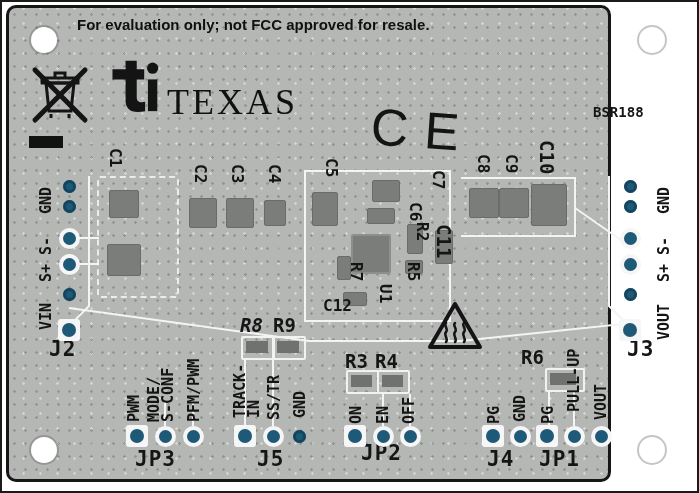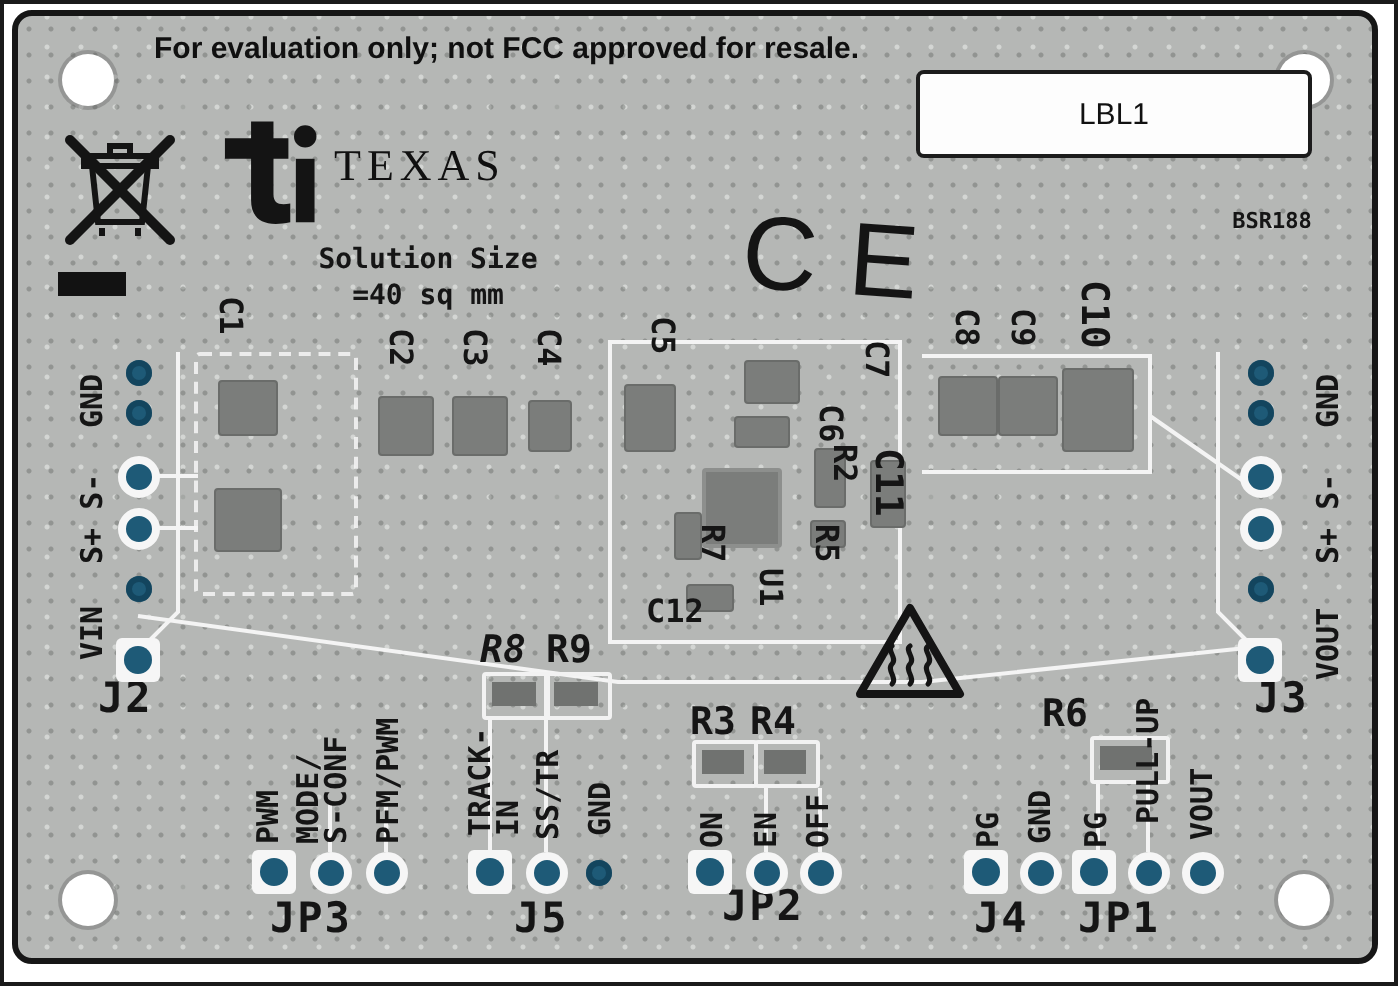--- a/index.html
+++ b/index.html
@@ -1,19 +1,19 @@
 <!DOCTYPE html>
 <html><head>
 <meta charset="utf-8">
 <style>
   html,body{margin:0;padding:0;}
   body{width:699px;height:493px;position:relative;background:#ffffff;overflow:hidden;
        font-family:"DejaVu Sans Mono",monospace;}
   .page-border{position:absolute;inset:0;border:2px solid #1a1a1a;pointer-events:none;}
-  .board{position:absolute;left:6px;top:5px;width:683px;height:477px;box-sizing:border-box;
+  .board{position:absolute;left:6px;top:5px;width:605px;height:477px;box-sizing:border-box;
          border:3px solid #161616;border-radius:10px;background-color:#b5b7b5;
          background-image:
            radial-gradient(circle,rgba(88,92,88,.38) 1px,transparent 1.5px),
            radial-gradient(circle,rgba(236,238,236,.55) 1px,transparent 1.5px);
          background-size:11px 13px,17px 15px;background-position:0 0,6px 8px;}
   .hole{position:absolute;width:26px;height:26px;border-radius:50%;background:#fff;
         box-shadow:0 0 0 2px rgba(90,90,90,.35);}
   .silk{color:#151515;font-family:"DejaVu Sans Mono",monospace;font-weight:bold;}
   .lbl{position:absolute;white-space:pre;line-height:0.95;font-size:16px;}
   .vdn{transform-origin:0 0;transform:rotate(90deg);}
@@ -25,22 +25,22 @@
           font-weight:bold;font-size:15px;color:#101010;}
   .lblbox{position:absolute;left:449px;top:27px;width:194px;height:40px;background:#fdfdfd;
           border:2px solid #1c1c1c;border-radius:4px;display:flex;align-items:center;
           justify-content:center;font-family:"Liberation Sans",sans-serif;font-size:15px;color:#111;}
   .blackbar{position:absolute;left:20px;top:128px;width:34px;height:12px;background:#121212;}
   .ti-word{position:absolute;font-family:"Liberation Serif",serif;color:#101010;}
   .solsize{position:absolute;left:146px;top:113px;width:118px;text-align:center;
            font-size:14px;line-height:1.3;}
   .ce{position:absolute;left:362px;top:92px;font-family:"Liberation Sans",sans-serif;
       font-size:52px;font-weight:400;color:#141414;letter-spacing:16px;transform:rotate(4deg);}
-  .boardid{position:absolute;left:584px;top:96px;width:86px;text-align:center;
-           font-size:11px;line-height:1.25;}
+  .boardid{position:absolute;left:584px;top:96px;width:86px;text-align:left;
+           font-size:14px;line-height:1.25;}
   .comp{position:absolute;background:#7b7d7b;border:1px solid #6a6c6a;border-radius:2px;}
   .rbox{position:absolute;border:2px solid #f2f2f2;border-radius:2px;background:transparent;}
   .rfill{position:absolute;background:#707270;}
   .dashedbox{position:absolute;left:88px;top:168px;width:78px;height:118px;
              border:2px dashed rgba(246,246,246,.85);border-radius:3px;}
   .pad{position:absolute;border-radius:50%;}
   .pad-s{width:13px;height:13px;background:#1e5a77;box-shadow:inset 0 0 0 3px rgba(14,58,82,.65);}
   .pad-ring{width:13px;height:13px;background:#1e5a77;border:4px solid #f6f6f6;}
   .pad-sq{width:22px;height:22px;background:#f6f6f6;border-radius:3px;}
   .pad-sq::after{content:"";position:absolute;inset:4px;border-radius:50%;background:#1e5a77;}
@@ -52,49 +52,42 @@
 <div class="page-border"></div>
 
 <div class="board">
 
   <div class="hole" style="left:22px;top:19px;"></div>
   <div class="hole" style="left:630px;top:19px;"></div>
   <div class="hole" style="left:22px;top:429px;"></div>
   <div class="hole" style="left:630px;top:429px;"></div>
 
   <div class="notice">For evaluation only; not FCC approved for resale.</div>
-  <div class="lblbox">
-    <span>LBL1</span>
-  </div>
 
   <svg style="left:20px;top:48px;" width="62" height="74" viewBox="0 0 62 74">
     <g fill="none" stroke="#141414" stroke-width="3">
       <path d="M17 27 L45 27 L42 55 L20 55 Z"></path>
       <path d="M13 27 L49 27 L49 22 L13 22 Z"></path>
       <path d="M26 22 L26 17 L36 17 L36 22"></path>
       <path d="M22 58 L22 62 M40 58 L40 62"></path>
     </g>
     <g stroke="#141414" stroke-width="5" stroke-linecap="round">
       <path d="M6 14 L56 64"></path>
         <path d="M56 14 L6 64"></path>
     </g>
   </svg>
   <div class="blackbar"></div>
 
   <svg style="left:96px;top:48px;" width="56" height="58" viewBox="0 0 60 62">
     <path fill="#141414" d="M8 14 h14 V5 h12 v9 h8 v11 h-8 v19 c0 5 3 6 9 5 v10 c-15 3 -21 -2 -21 -12 V25 H8 z"></path>
     <rect x="46" y="25" width="10" height="34" fill="#141414"></rect>
     <circle cx="51" cy="13" r="6" fill="#141414"></circle>
   </svg>
-  <div class="ti-word" style="left:158px;top:62px;font-size:22px;letter-spacing:3px;">TEXAS</div>
-
-  <div class="solsize silk">
-    <div>Solution Size</div>
-    <div>=40 sq mm</div>
-  </div>
+  <div class="ti-word" style="left:158px;top:73px;font-size:36px;letter-spacing:3px;">TEXAS</div>
+
 
   <div class="ce">CE</div>
 
   <div class="boardid silk">
     <div>BSR188</div>
   </div>
 
   <svg style="left:0;top:0;" width="681" height="477" viewBox="0 0 681 477">
     <g fill="none" stroke="#f4f4f4" stroke-width="2">
       <path d="M80 168 L80 298 L62 316"></path>

